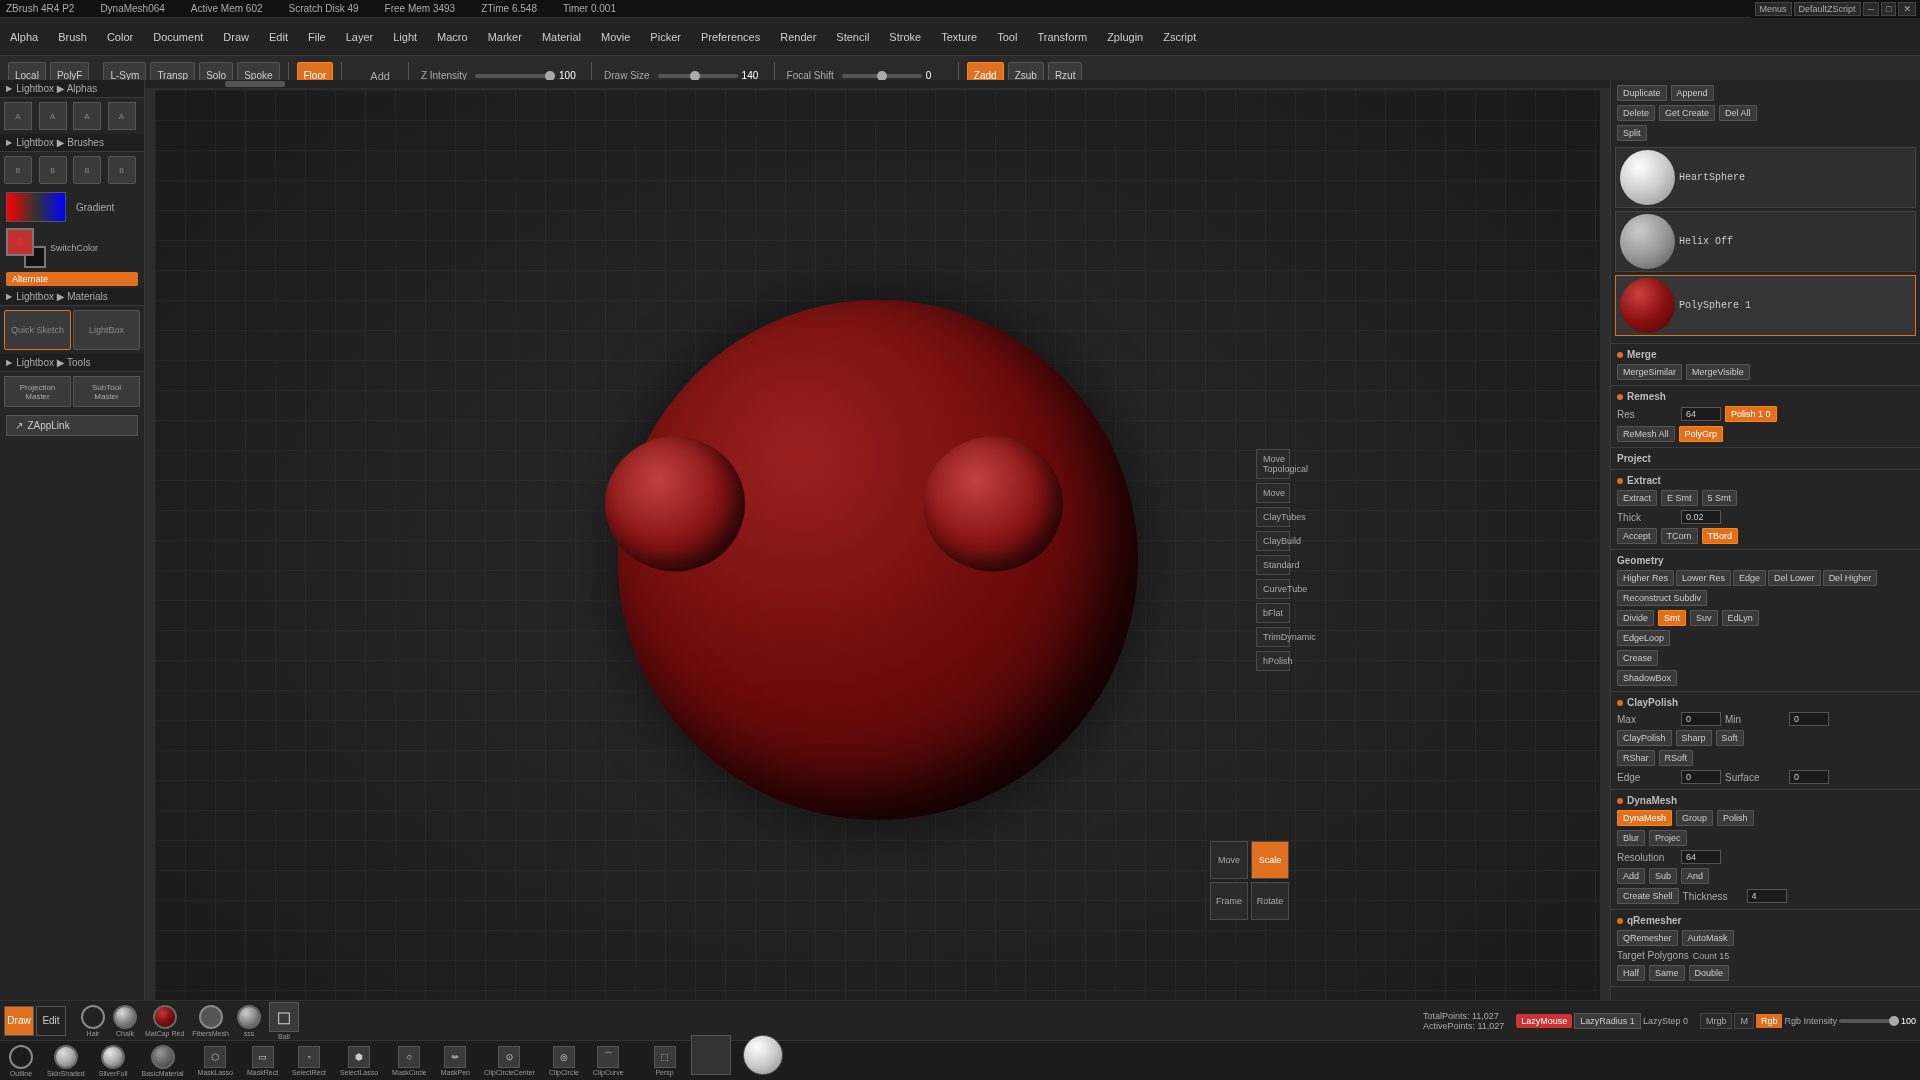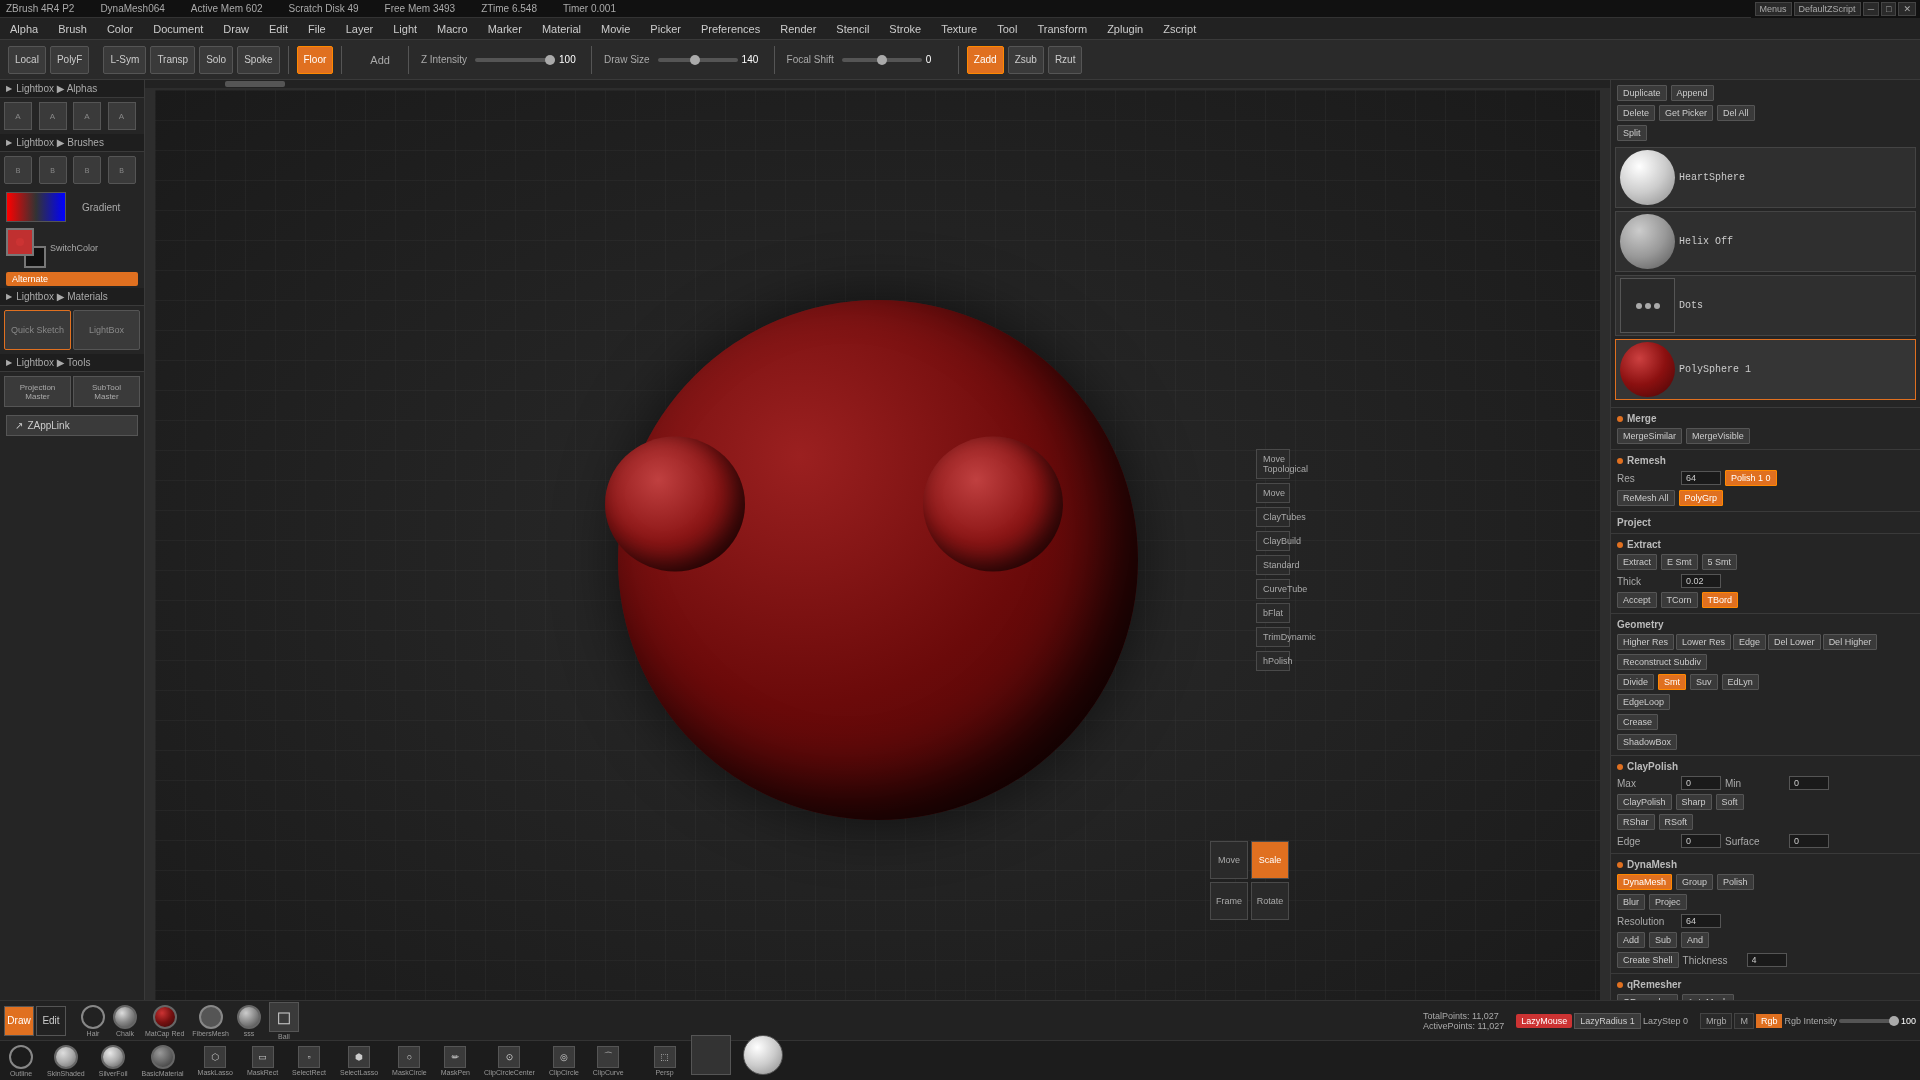--- a/index.html
+++ b/index.html
@@ -23,21 +23,21 @@
       padding: 0 6px;
       font-size: 10px;
       color: #aaa;
       border-bottom: 1px solid #333;
       gap: 12px;
     }
     #title-bar span { margin-right: 14px; }
 
     
     #menu-bar {
-      height: 22px;
+      height: 38px;
       background: #222;
       display: flex;
       align-items: center;
       padding: 0 6px;
       border-bottom: 1px solid #3a3a3a;
       gap: 12px;
     }
     .menu-item {
       font-size: 11px;
       color: #ccc;
@@ -145,21 +145,21 @@
       border-radius: 2px;
       display: flex; align-items: center; justify-content: center;
       font-size: 7px; color: #888;
       cursor: pointer;
     }
 
     .gradient-swatch {
       display: flex;
       align-items: center;
       padding: 4px 6px;
-      gap: 16px;
+      gap: 10px;
     }
     .gradient-box {
       width: 60px; height: 30px;
       background: linear-gradient(to right, red, #333, blue);
       border: 1px solid #555;
     }
     .color-swatch-group {
       display: flex;
       align-items: center;
       gap: 4px;
@@ -808,46 +808,36 @@
 
   <div id="right-panel">
 
     <div class="rp-section">
       <div class="rp-row">
         <button class="rp-btn">Duplicate</button>
         <button class="rp-btn">Append</button>
       </div>
       <div class="rp-row">
         <button class="rp-btn">Delete</button>
-        <button class="rp-btn">Get Picker</button>
+        <button class="rp-btn">Get Create</button>
         <button class="rp-btn">Del All</button>
       </div>
       <div class="rp-row">
         <button class="rp-btn">Split</button>
       </div>
 
       <div class="rp-subtool-list">
         <div class="rp-subtool-item">
           <div class="panel-sphere-icon white-ball"></div>
           <span>HeartSphere</span>
         </div>
         <div class="rp-subtool-item">
           <div class="panel-sphere-icon gray-ball" style="background:radial-gradient(circle at 35% 30%,#ccc,#999 50%,#555);"></div>
           <span>Helix Off</span>
         </div>
-        <div class="rp-subtool-item">
-          <div class="panel-sphere-icon" style="background:#2a2a2a;border:1px solid #555;border-radius:0;display:flex;align-items:center;justify-content:center;">
-            <div style="display:flex;gap:3px;">
-              <div style="width:6px;height:6px;border-radius:50%;background:#aaa;"></div>
-              <div style="width:6px;height:6px;border-radius:50%;background:#aaa;"></div>
-              <div style="width:6px;height:6px;border-radius:50%;background:#aaa;"></div>
-            </div>
-          </div>
-          <span>Dots</span>
-        </div>
         <div class="rp-subtool-item active">
           <div class="panel-sphere-icon red-ball"></div>
           <span>PolySphere 1</span>
         </div>
       </div>
     </div>
 
     <div class="rp-section">
       <div class="rp-header">
         <span class="dot"></span>

